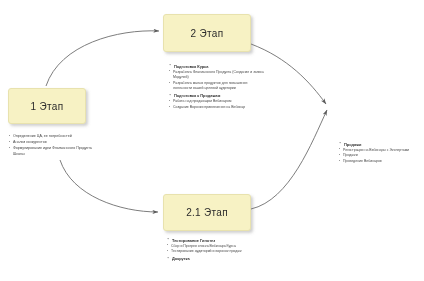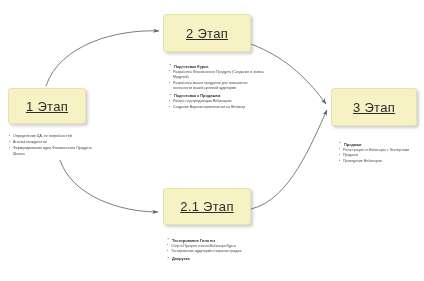--- a/index.html
+++ b/index.html
@@ -37,31 +37,30 @@
     border: 1px solid #e8e2ae;
     border-radius: 3px;
     box-shadow: 2px 2px 3px rgba(120,120,120,0.35);
     display: flex;
     align-items: center;
     justify-content: center;
     color: #2b2b2b;
     letter-spacing: 0.3px;
   }
   .node-title {
-    font-size: 13px;
+    font-size: 10px;
     white-space: nowrap;
-    text-decoration: underline;
   }
 
   
   #node-stage1 { left: 8px; top: 88px; text-align: right; }
   #node-stage1 .node-box { width: 76px; height: 34px; }
   #node-stage2 { left: 163px; top: 14px; }
   #node-stage2 .node-box { width: 86px; height: 36px; }
-  #node-stage21 { left: 163px; top: 188px; }
+  #node-stage21 { left: 163px; top: 194px; }
   #node-stage21 .node-box { width: 86px; height: 35px; }
   #node-stage3 { left: 331px; top: 88px; }
   #node-stage3 .node-box { width: 84px; height: 36px; }
 
   
   .bullets {
     position: absolute;
     color: #3a3a3a;
     line-height: 1.55;
   }
@@ -206,25 +205,20 @@
           <li>Сбор и Прогрев списка Вебинара Курса</li>
           <li>Тестирование аудиторий и воронок продаж</li>
         </ul>
       </li>
       <li>
         <div class="group-title">Докрутка</div>
       </li>
     </ul>
   </div>
 
-  <div class="node" id="node-stage3">
-    <div class="node-box">
-      <span class="node-title">3 Этап</span>
-    </div>
-  </div>
   <div class="bullets" id="bullets-stage3">
     <ul>
       <li>
         <div class="group-title">Продажи</div>
         <ul class="sub">
           <li>Регистрации на Вебинары с Экспертами</li>
           <li>Продажи</li>
           <li>Проведение Вебинаров</li>
         </ul>
       </li>

